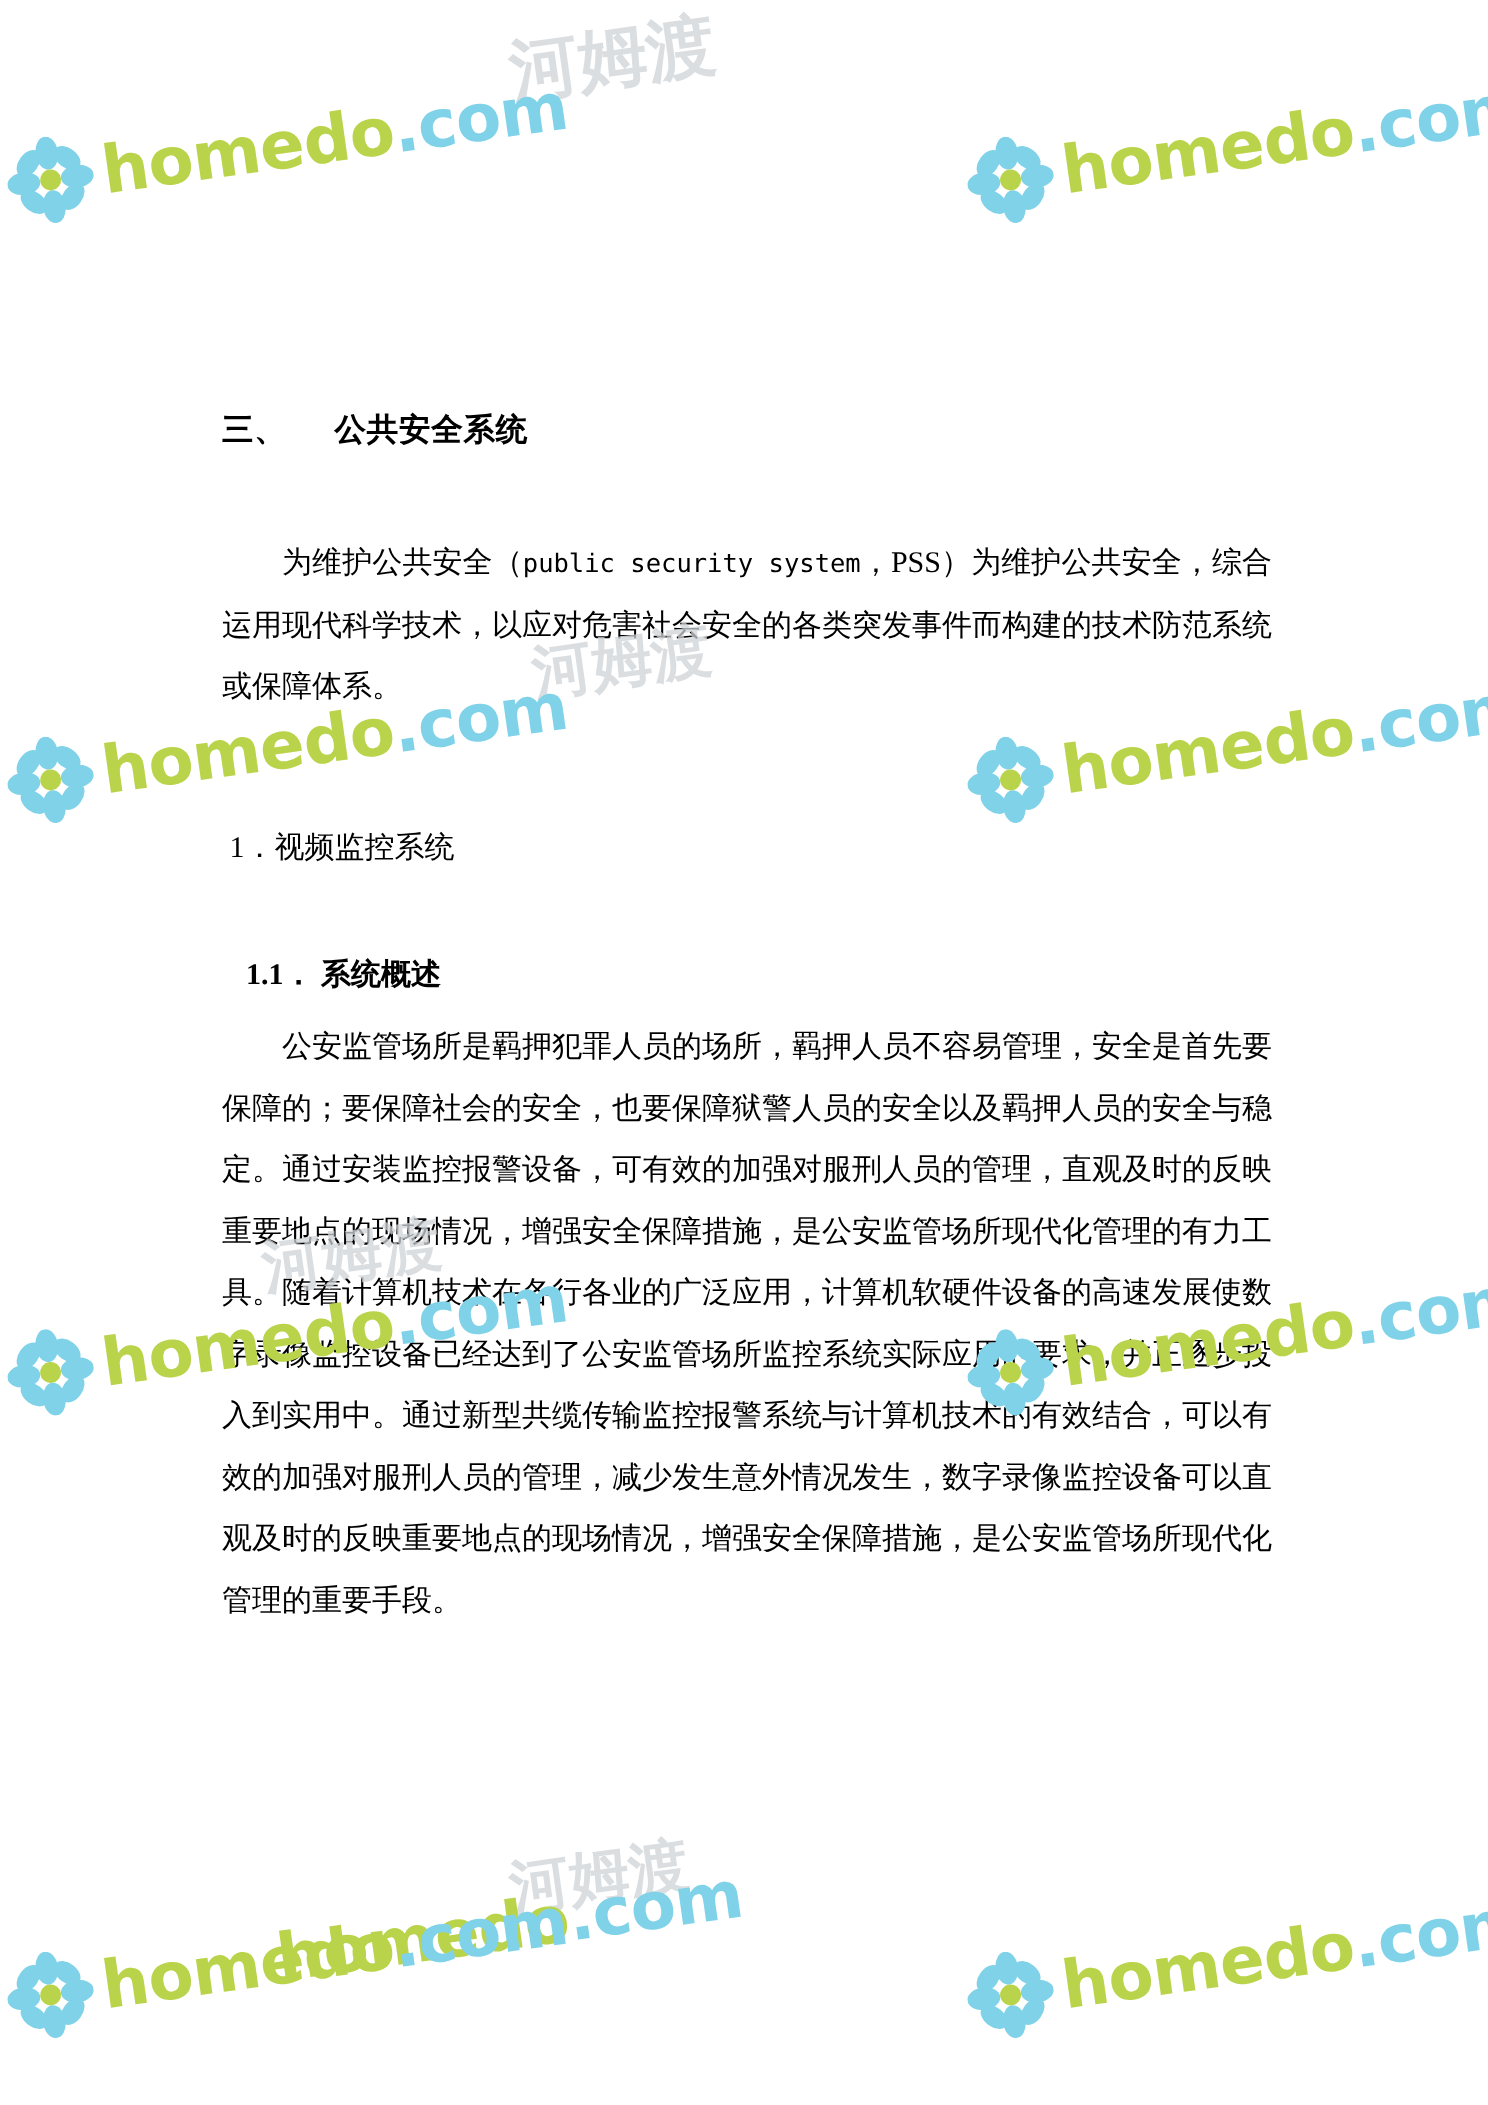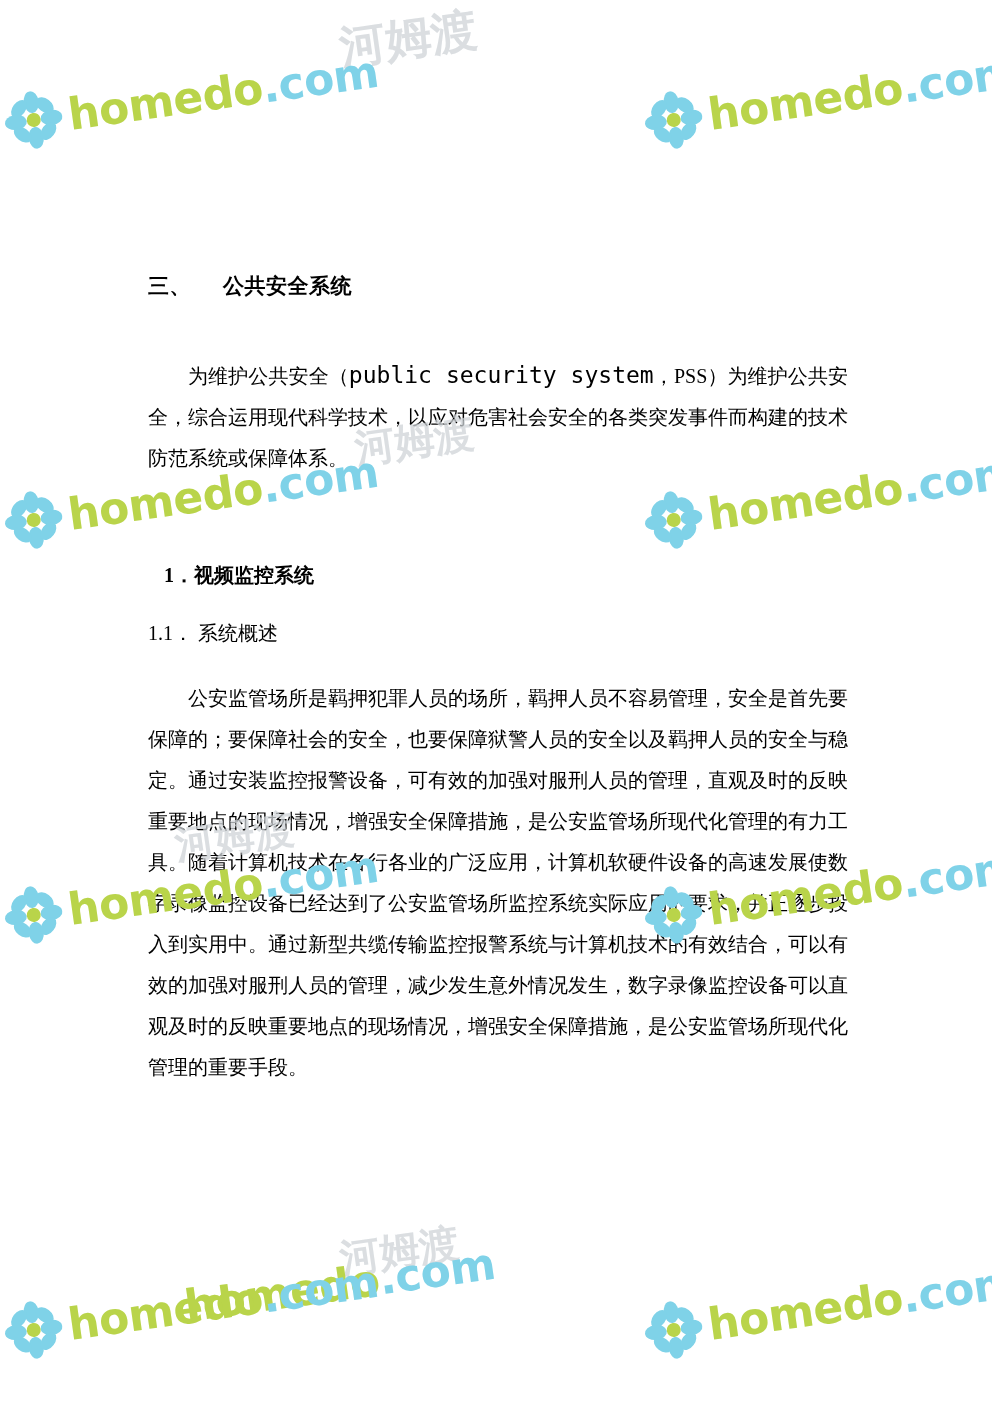--- a/index.html
+++ b/index.html
@@ -72,41 +72,41 @@
 
   .h1 {
     font-size: 21px;
     font-weight: bold;
     letter-spacing: 0.5px;
     margin: 0;
     white-space: pre;
   }
   .h2 {
     font-size: 20px;
-    font-weight: bold;
-    margin: 16px;
+    font-weight: normal;
+    margin: 5px;
     white-space: pre;
   }
   .h3 {
     font-size: 20px;
-    font-weight: normal;
-    margin: 0;
+    font-weight: bold;
+    margin: 16px;
     white-space: pre;
   }
   .para {
     font-size: 20px;
     line-height: 41px;
     text-align: justify;
     text-justify: inter-ideograph;
     margin: 0;
     text-indent: 2em;
   }
   .mono {
     font-family: "DejaVu Sans Mono", monospace;
-    font-size: 23px;
+    font-size: 17px;
   }
 
   #title-section { position: absolute; top: 272px; left: 0; }
   #para-intro     { position: absolute; top: 355px; left: 0; width: 700px; }
   #h-video        { position: absolute; top: 546px; left: 0; }
   #h-overview     { position: absolute; top: 620px; left: 0; }
   #para-body      { position: absolute; top: 678px; left: 0; width: 700px; }
 </style>
 </head>
 <body>

